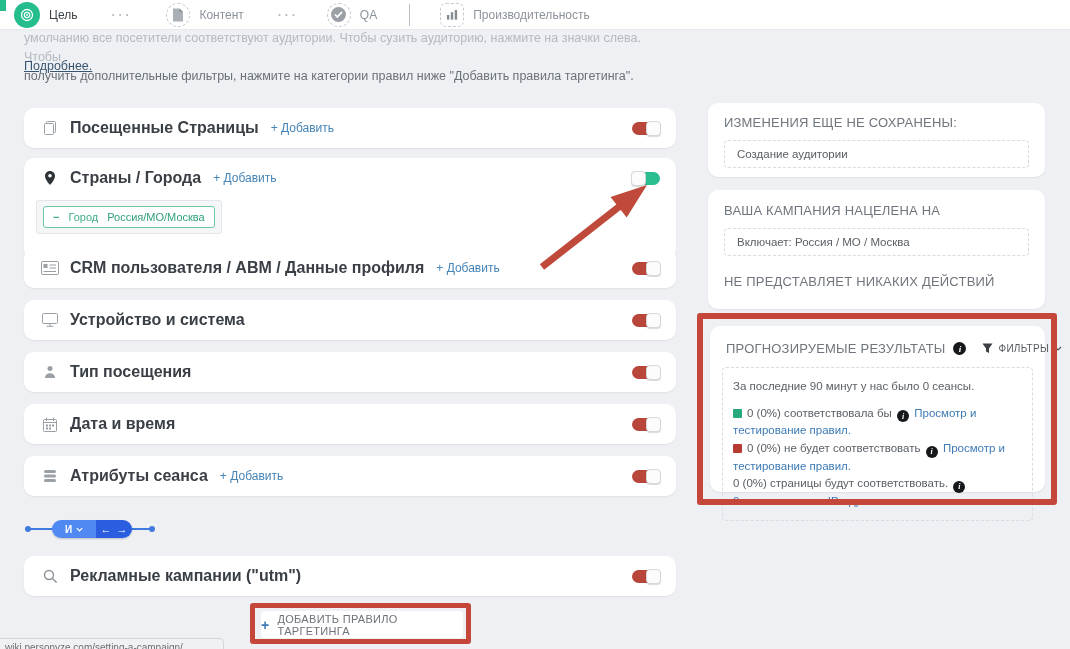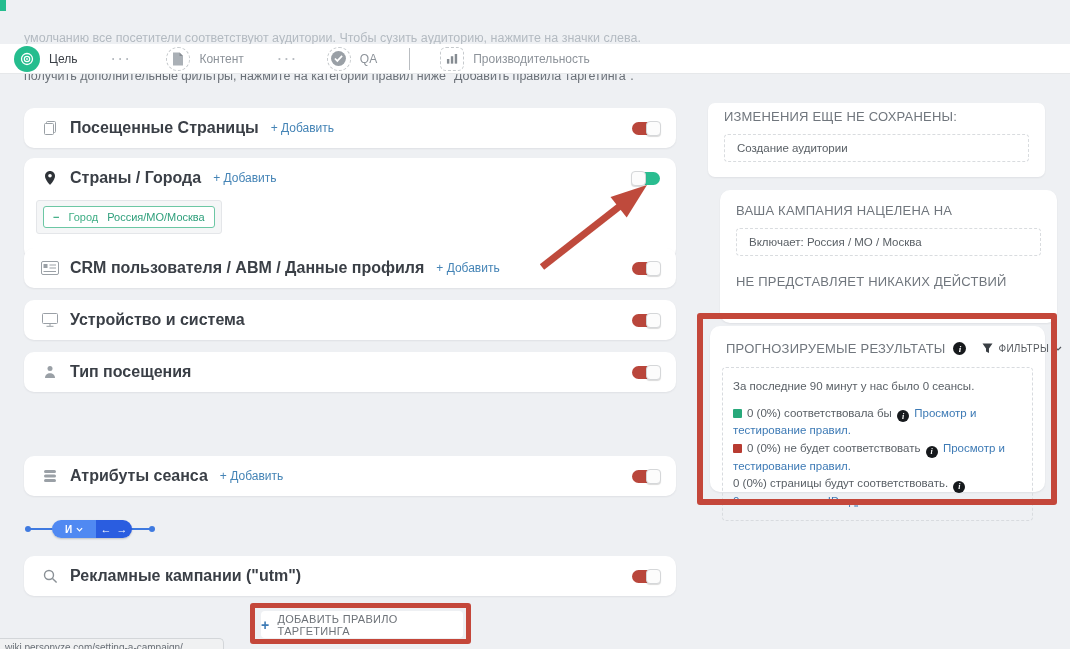--- a/index.html
+++ b/index.html
@@ -1,20 +1,20 @@
 <!DOCTYPE html>
 <html><head>
 <meta charset="utf-8">
 <style>
   html,body{margin:0;padding:0;}
   .screen{position:relative;width:1070px;height:649px;background:#eef0f3;overflow:hidden;
           font-family:"Liberation Sans",sans-serif;-webkit-font-smoothing:antialiased;}
   
   .navbar{position:absolute;top:0;left:0;right:0;height:30px;background:#fff;
-          border-bottom:1px solid #e6e8ea;display:flex;align-items:center;padding-left:14px;box-sizing:border-box;z-index:4;margin-top:44px;}
+          border-bottom:1px solid #e6e8ea;display:flex;align-items:center;padding-left:14px;box-sizing:border-box;z-index:4;}
   .corner-chip{position:absolute;left:0;top:0;width:6px;height:11px;background:#25bd8e;z-index:6;}
   .goal-circle{width:26px;height:26px;border-radius:50%;background:#25bd8e;display:flex;align-items:center;justify-content:center;flex:0 0 auto;}
   .nav-label{font-size:12px;color:#3a3f46;margin-left:9px;}
   .nav-label.dim{color:#8d939a;}
   .nav-dots{color:#b6bbc0;font-size:12px;letter-spacing:3px;margin-left:34px;font-weight:700;}
   .dashed-circle{width:24px;height:24px;border:1px dashed #c6cacd;border-radius:50%;display:flex;align-items:center;justify-content:center;margin-left:34px;flex:0 0 auto;background:#fff;box-sizing:border-box;}
   .dashed-square{width:24px;height:24px;border:1px dashed #c6cacd;border-radius:6px;display:flex;align-items:center;justify-content:center;margin-left:30px;flex:0 0 auto;background:#fff;box-sizing:border-box;}
   .nav-divider{width:1px;height:22px;background:#b9bdc1;margin-left:32px;}
   
   .intro{position:absolute;left:24px;top:29px;width:640px;font-size:12.5px;line-height:19px;}
@@ -49,22 +49,22 @@
   .pill{position:absolute;left:26px;top:0;height:18px;display:flex;border-radius:9px;overflow:hidden;box-shadow:0 1px 2px rgba(0,0,0,.2);}
   .pill .op{width:44px;background:#5089f2;color:#fff;font-size:10px;font-weight:700;display:flex;align-items:center;justify-content:center;gap:4px;cursor:pointer;}
   .pill .arrows{width:36px;background:#2a5de0;color:#fff;font-size:11px;font-weight:700;display:flex;align-items:center;justify-content:center;gap:5px;cursor:pointer;}
   
   .add-rule-btn{position:absolute;left:261px;top:611px;width:202px;height:27px;background:#fff;border-radius:4px;
       display:flex;align-items:center;justify-content:center;gap:8px;font-size:11px;color:#6d7278;letter-spacing:.3px;cursor:pointer;}
   .add-rule-btn .plus{color:#3d7ab5;font-weight:700;font-size:14px;line-height:1;}
   
   .panel-title{font-size:13px;color:#70767d;letter-spacing:.2px;white-space:nowrap;}
   .dash-box{margin-top:10px;border:1px dashed #d9dcdf;border-radius:4px;padding:7px 12px;font-size:11.5px;color:#5a6066;background:#fff;}
-  .cardA{left:708px;top:103px;width:337px;height:74px;padding:6px 16px;border-radius:7px;}
-  .cardB{left:708px;top:190px;width:337px;height:133px;padding:13px 16px;margin-left:12px;}
+  .cardA{left:708px;top:103px;width:337px;height:74px;padding:12px 16px;}
+  .cardB{left:708px;top:190px;width:337px;height:119px;padding:13px 16px;}
   .cardB .panel-title.second{margin-top:18px;}
   .cardC{left:710px;top:326px;width:335px;height:166px;padding:12px 12px;}
   .cardC-header{display:flex;align-items:center;gap:8px;padding:3px 2px 0 4px;}
   .info-i{display:inline-flex;width:13px;height:13px;border-radius:50%;background:#16191c;color:#fff;font-size:9px;font-weight:700;
           align-items:center;justify-content:center;flex:0 0 auto;font-family:"Liberation Serif",serif;font-style:italic;cursor:pointer;}
   .info-i.small{width:12px;height:12px;font-size:8px;}
   .filters{margin-left:auto;display:flex;align-items:center;gap:5px;font-size:10px;color:#55595e;letter-spacing:.3px;cursor:pointer;}
   .forecast-box{margin-top:11px;border:1px dashed #d8dbdf;border-radius:4px;padding:10px 10px;font-size:11.5px;line-height:17.5px;color:#5a6066;}
   .forecast-box .summary{margin-bottom:9px;}
   .sq{display:inline-block;width:9px;height:9px;border-radius:1px;margin-right:5px;vertical-align:-1px;}
@@ -208,20 +208,39 @@
         <circle cx="6" cy="3.5" r="2.5" fill="#9aa0a6"></circle>
         <path d="M1 13c0-3 2.2-4.7 5-4.7S11 10 11 13z" fill="#9aa0a6"></path>
       </svg>
     </span>
     <span class="rlabel">Тип посещения</span>
     <span class="toggle red">
         <span class="knob"></span>
       </span>
   </div>
 
+  <div class="card rule-row" style="top:404px;">
+    <span class="ric">
+      <svg width="14" height="15" viewBox="0 0 14 15">
+        <rect x="0.5" y="2.5" width="13" height="12" rx="1" fill="none" stroke="#9aa0a6"></rect>
+        <line x1="3.5" y1="0.5" x2="3.5" y2="4" stroke="#9aa0a6"></line>
+        <line x1="10.5" y1="0.5" x2="10.5" y2="4" stroke="#9aa0a6"></line>
+        <line x1="0.5" y1="5.5" x2="13.5" y2="5.5" stroke="#9aa0a6"></line>
+        <rect x="3" y="7.5" width="2" height="2" fill="#9aa0a6"></rect>
+        <rect x="6" y="7.5" width="2" height="2" fill="#9aa0a6"></rect>
+        <rect x="9" y="7.5" width="2" height="2" fill="#9aa0a6"></rect>
+        <rect x="3" y="10.5" width="2" height="2" fill="#9aa0a6"></rect>
+        <rect x="6" y="10.5" width="2" height="2" fill="#9aa0a6"></rect>
+      </svg>
+    </span>
+    <span class="rlabel">Дата и время</span>
+    <span class="toggle red">
+        <span class="knob"></span>
+      </span>
+  </div>
 
   <div class="card rule-row" style="top:456px;">
     <span class="ric">
       <svg width="14" height="14" viewBox="0 0 14 14">
         <g fill="#9aa0a6">
           <rect x="1" y="1" width="12" height="3" rx="1.5"></rect>
           <rect x="1" y="5.5" width="12" height="3" rx="1.5"></rect>
           <rect x="1" y="10" width="12" height="3" rx="1.5"></rect>
         </g>
       </svg>

